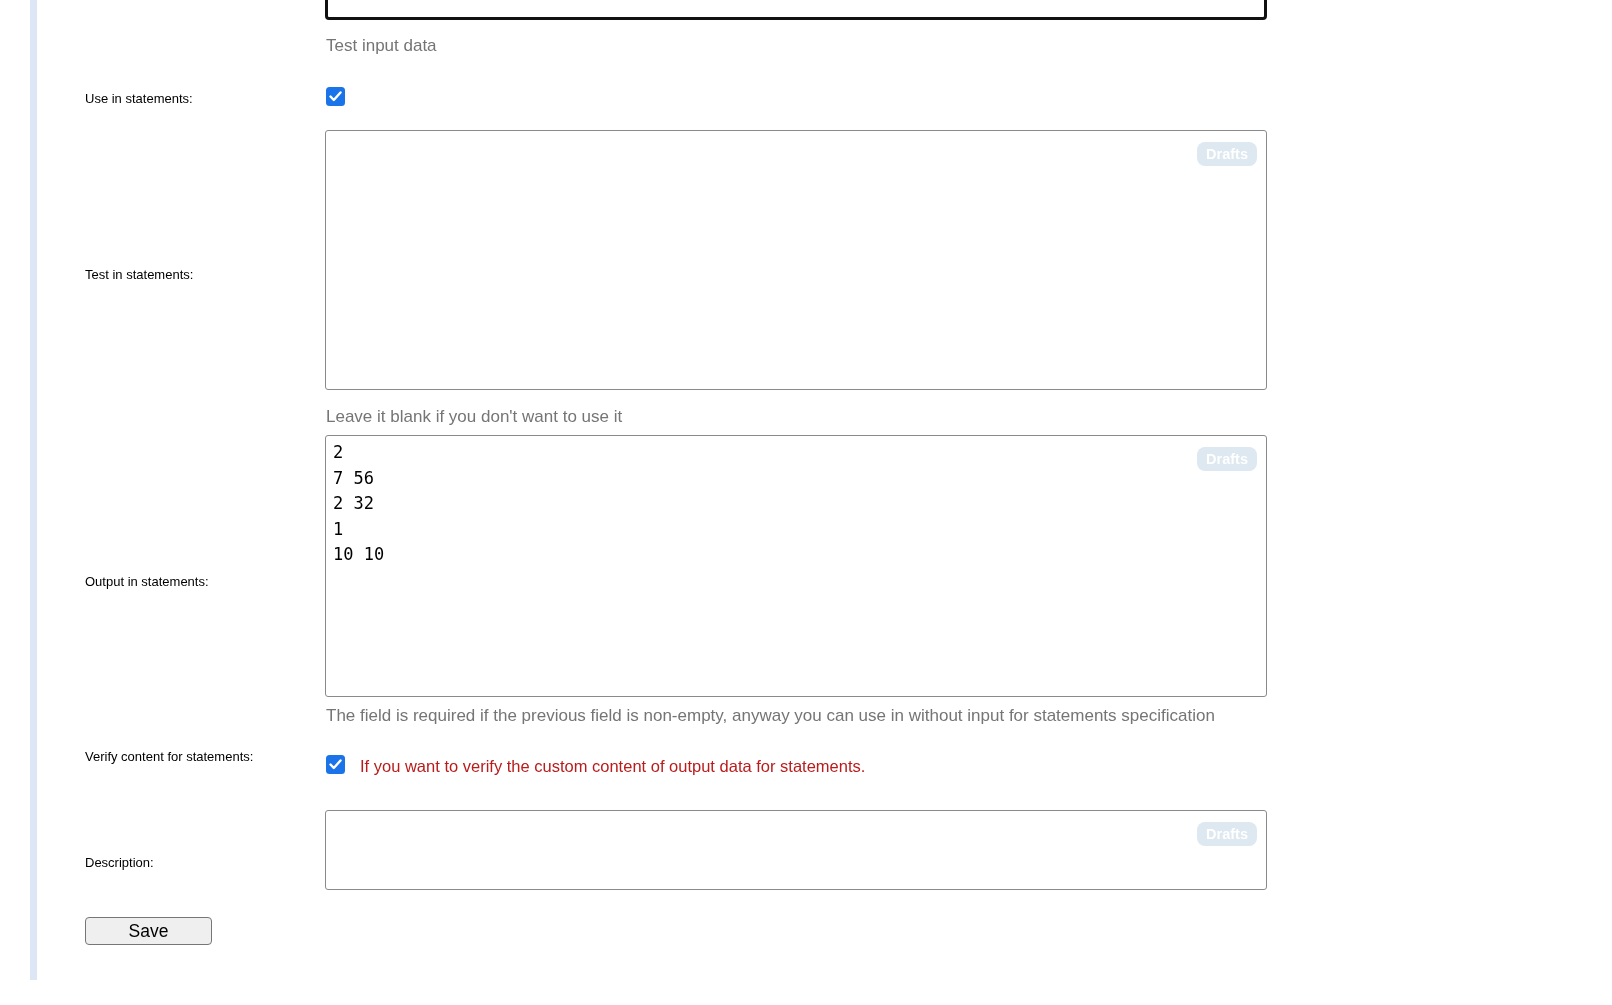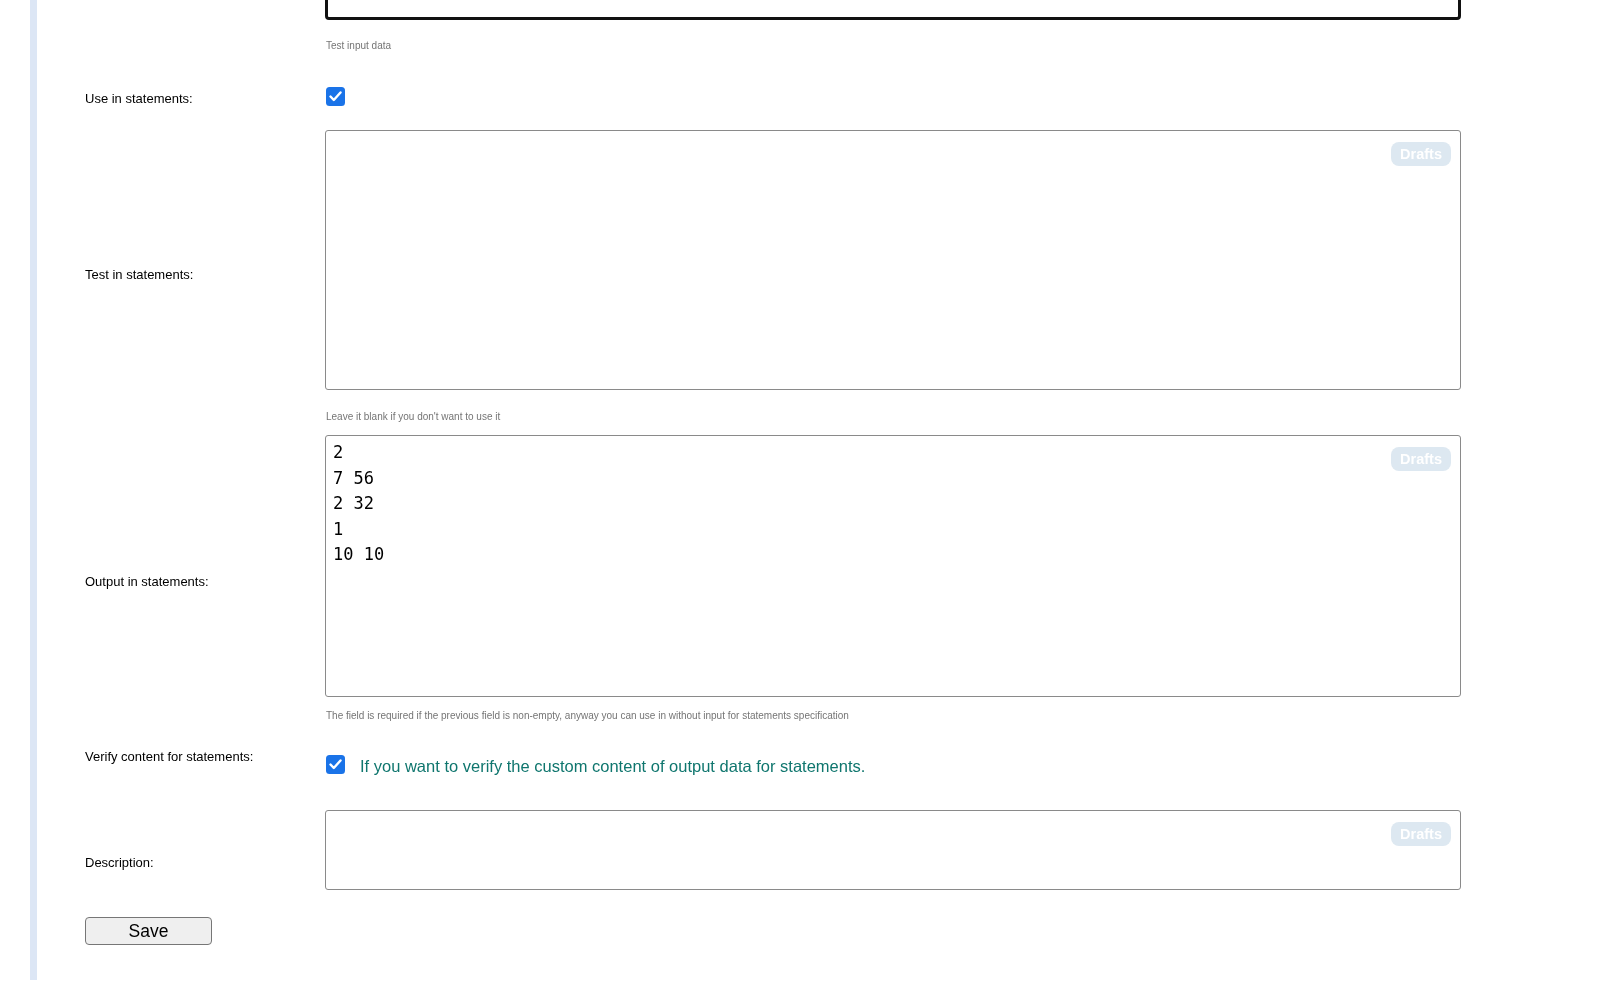--- a/index.html
+++ b/index.html
@@ -19,28 +19,28 @@
   .form-label {
     position: absolute;
     left: 85px;
     font-size: 13px;
     color: #000;
     line-height: 22px;
   }
   .hint {
     position: absolute;
     left: 326px;
-    font-size: 10px;
+    font-size: 17px;
     color: #757575;
     line-height: 19px;
   }
   .ta-wrap {
     position: absolute;
     left: 325px;
-    width: 1136px;
+    width: 942px;
   }
   .ta {
     width: 100%; height: 100%;
     border: 1px solid #8a8a8a;
     border-radius: 3px;
     resize: none;
     outline: none;
     background: #fff;
     padding: 4px 7px;
     font-family: "DejaVu Sans Mono", monospace;
@@ -73,21 +73,21 @@
     cursor: pointer;
     display: flex;
     align-items: center;
     justify-content: center;
   }
   .checkbox svg { display: block; }
   .checkbox-text {
     position: absolute;
     left: 360px;
     font-size: 16.5px;
-    color: #0f766e;
+    color: #b91c1c;
     line-height: 21px;
   }
   .save-btn {
     position: absolute;
     left: 85px; top: 917px;
     width: 127px; height: 28px;
     background: #efefef;
     border: 1px solid #767676;
     border-radius: 4px;
     font-family: "Liberation Sans", sans-serif;

